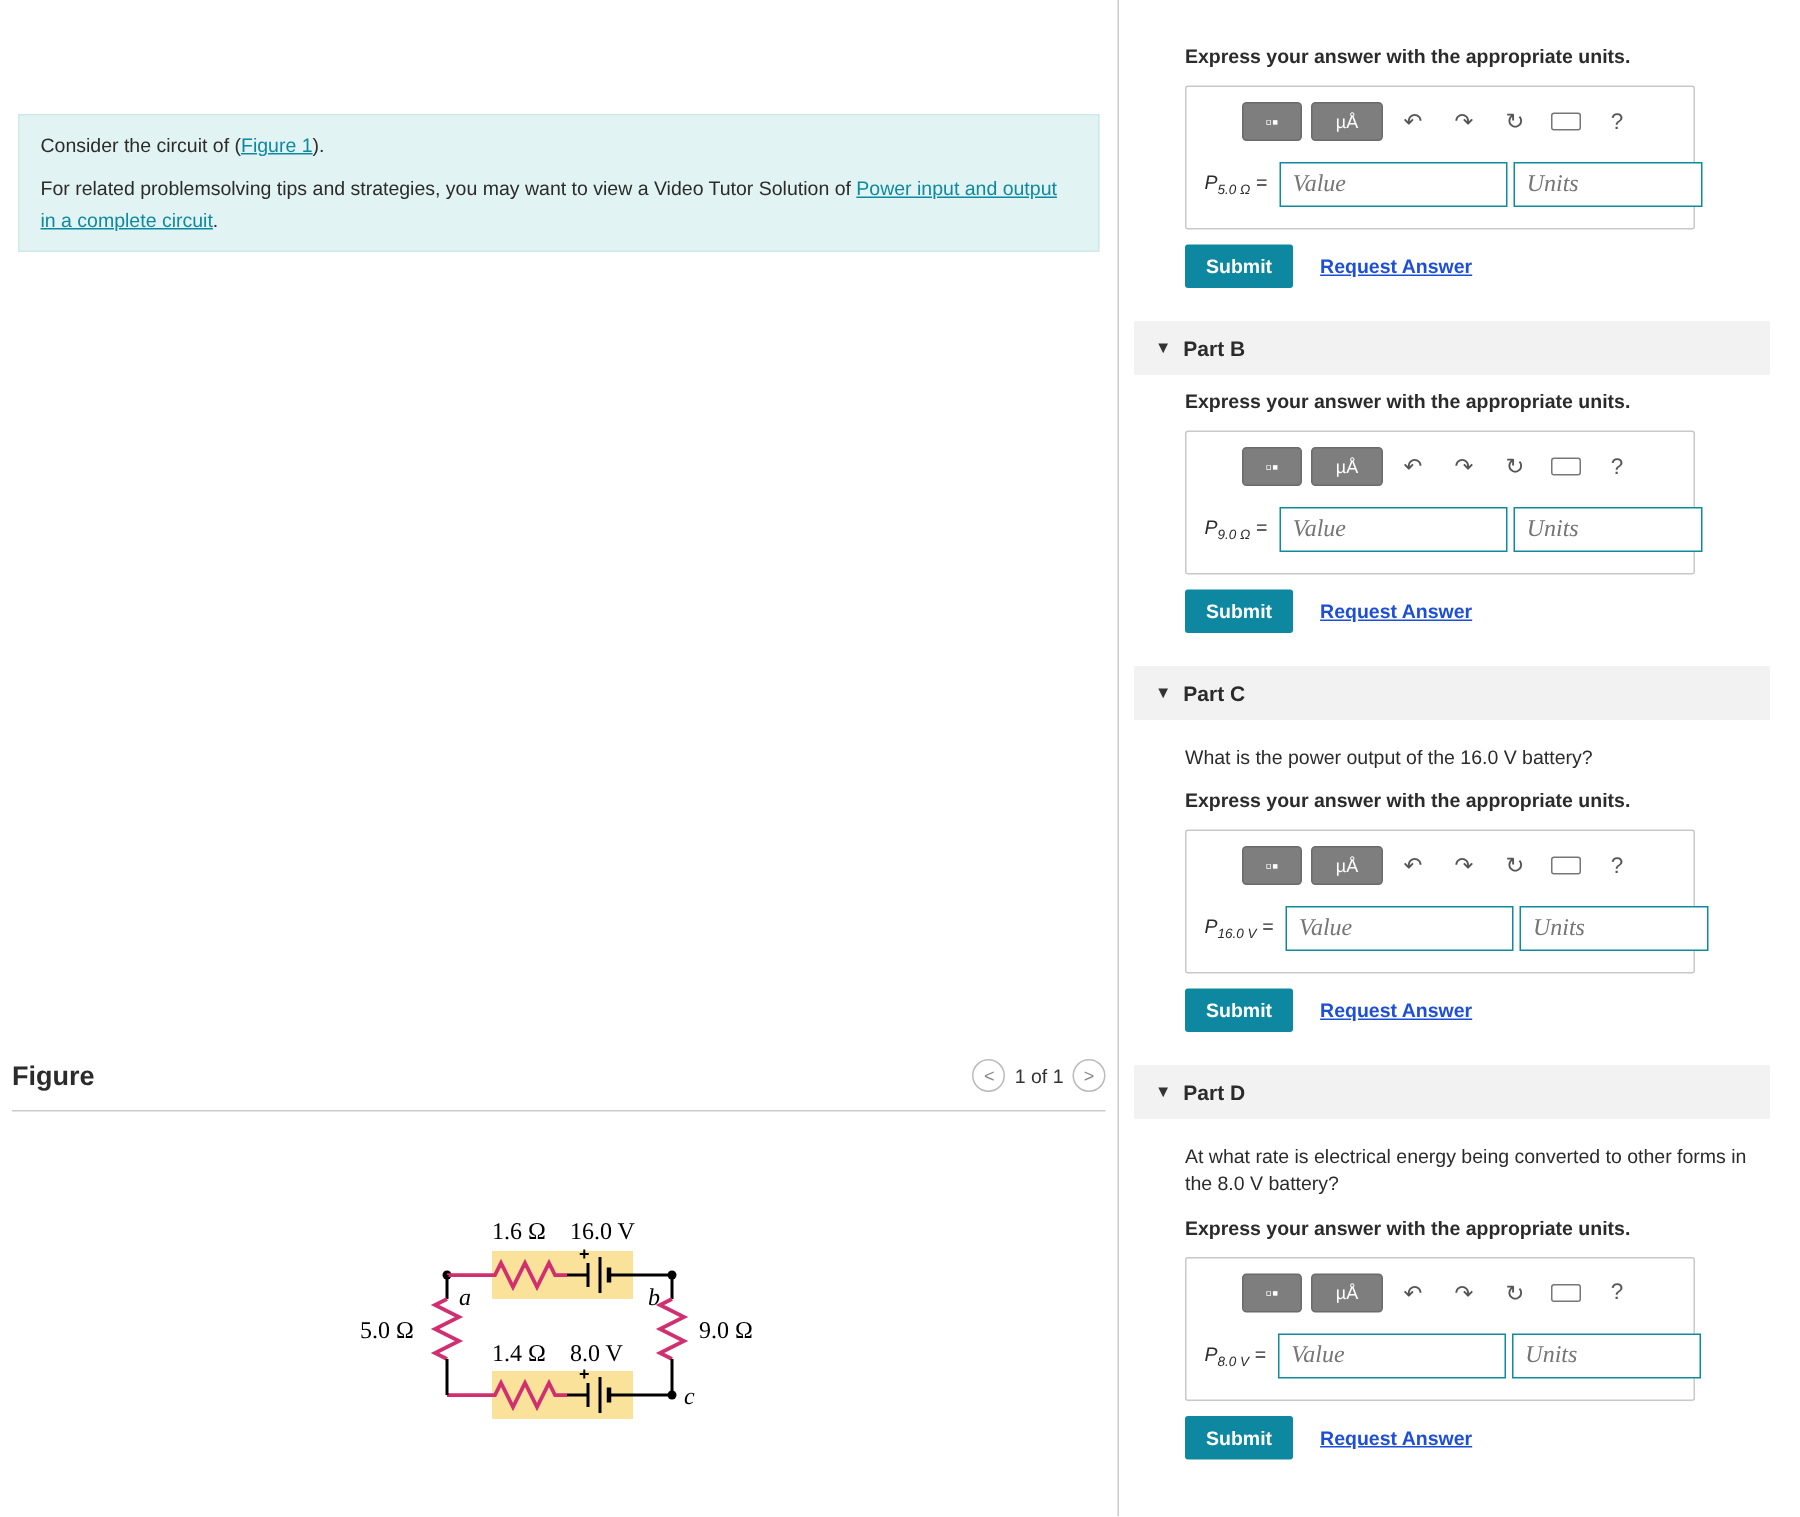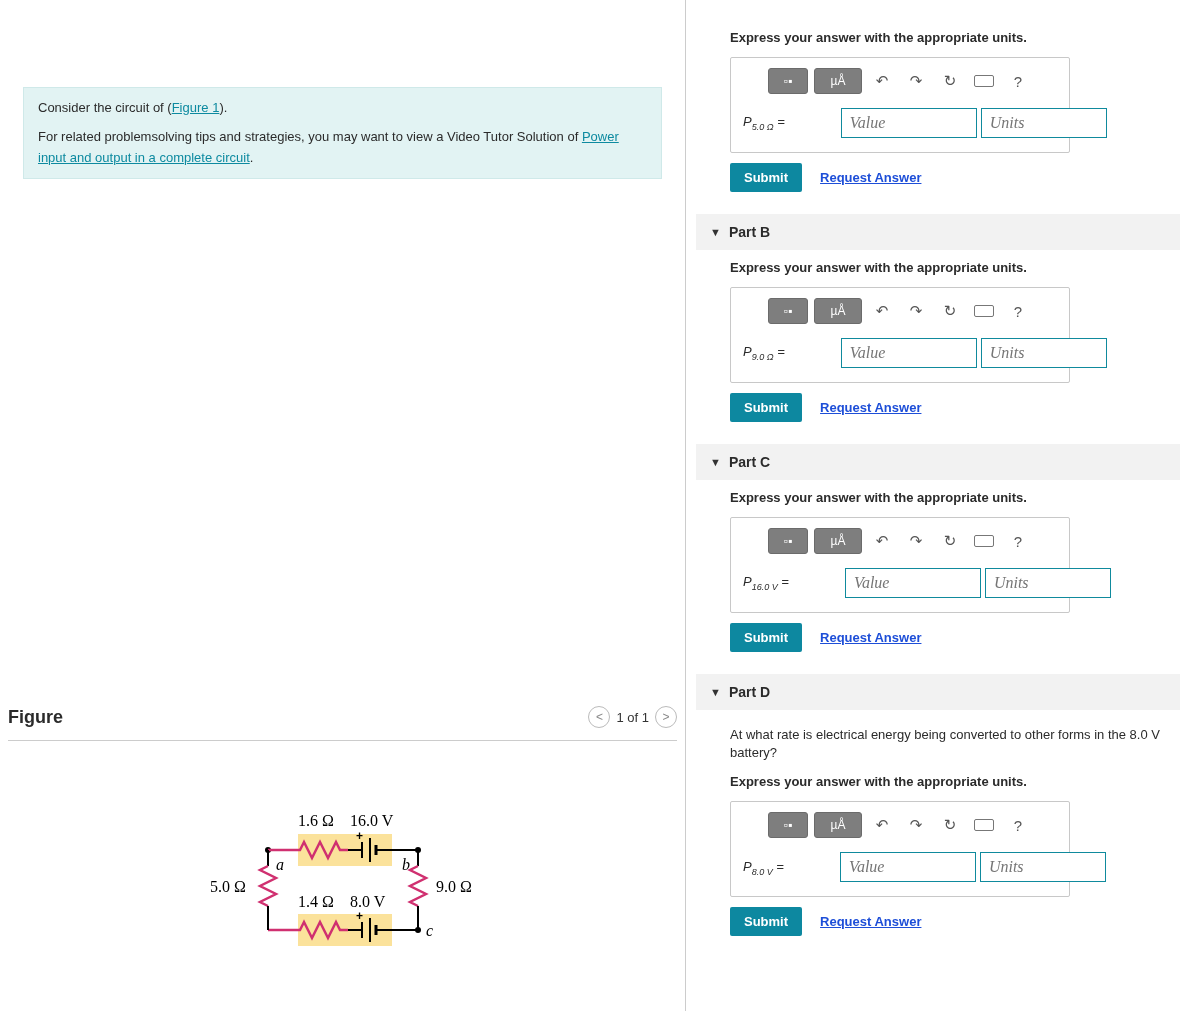--- a/index.html
+++ b/index.html
@@ -9,23 +9,23 @@
     font-size: 13px;
     color: #2b2b2b;
     background: #fff;
   }
   .page {
     display: flex;
     width: 1200px;
     min-height: 1011px;
   }
   .left {
-    width: 686px;
+    width: 746px;
     border-right: 1px solid #ccc;
-    padding: 15px;
+    padding: 4px;
     position: relative;
   }
   .right {
     flex: 1;
     padding: 0 20px 0 10px;
   }
   .info-box {
     background: #e2f3f3;
     border: 1px solid #cfe9e9;
     padding: 10px 14px;
@@ -109,21 +109,21 @@
   .val-input, .unit-input {
     border: 1px solid #0f8a9d;
     height: 30px;
     font-family: Georgia, 'Times New Roman', serif;
     font-style: italic;
     font-size: 16px;
     color: #888;
     padding: 0 8px;
     background:#fff;
   }
-  .val-input { width: 136px; margin-left: 48px; }
+  .val-input { width: 152px; }
   .unit-input { width: 126px; }
   .submit-row { margin: 0 0 0 34px; display:flex; align-items:center; gap:18px; }
   .submit-btn {
     background:#0d88a0;
     color:#fff;
     border:none;
     padding: 7px 14px;
     font-size:13px;
     font-weight:bold;
     border-radius:2px;
@@ -259,20 +259,21 @@
     </div>
     <div class="submit-row">
       <button class="submit-btn">Submit</button>
       <a href="#" class="req-answer">Request Answer</a>
     </div>
 
     <div class="part-header">
       <span class="caret">▼</span>
       <span>Part C</span>
     </div>
+    <div class="prompt">What is the power output of the 16.0 V battery?</div>
     <div class="hint">Express your answer with the appropriate units.</div>
     <div class="answer-box">
       <div class="toolbar">
         <div class="tool-btn" style="width:40px;">▫▪</div>
         <div class="tool-btn">
             <span>µÅ</span>
           </div>
         <div class="tool-light">↶</div>
         <div class="tool-light">↷</div>
         <div class="tool-light">↻</div>

